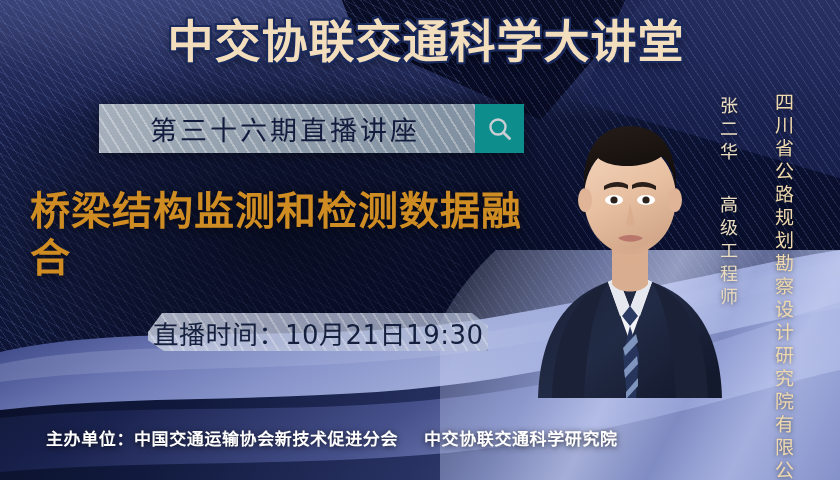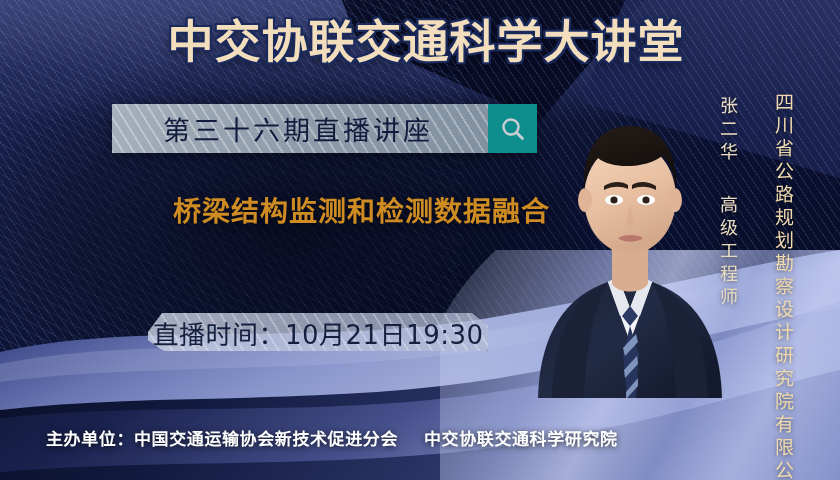--- a/index.html
+++ b/index.html
@@ -100,21 +100,21 @@
     text-shadow:
       2px 0 0 #1b2a5c, -2px 0 0 #1b2a5c, 0 2px 0 #1b2a5c, 0 -2px 0 #1b2a5c,
       2px 2px 0 #1b2a5c, -2px -2px 0 #1b2a5c, 2px -2px 0 #1b2a5c, -2px 2px 0 #1b2a5c,
       0 4px 10px rgba(0,0,0,.55);
     white-space:nowrap;
     padding-left:12px;
   }
 
   
   .subbar{
-    position:absolute;left:112px;top:104px;
+    position:absolute;left:99px;top:104px;
     width:425px;height:49px;
     display:flex;align-items:stretch;
     box-shadow:0 2px 12px rgba(0,0,0,.40);
   }
   .subbar-body{
     position:relative;flex:1;
     background:linear-gradient(100deg, rgba(186,196,205,.88) 0%, rgba(166,180,192,.86) 45%, rgba(150,168,182,.84) 100%);
     display:flex;align-items:center;justify-content:center;
     overflow:hidden;
   }
@@ -135,23 +135,23 @@
   .subbar-search{
     width:49px;
     background:#0d8e8c;
     display:flex;align-items:center;justify-content:center;
   }
   .subbar-search svg{display:block;}
 
   
   .topic{
     position:absolute;left:30px;top:188px;width:520px;
-    text-align:right;
+    text-align:left;
     color:#cf8c22;
-    font-size:28px;line-height:47px;
+    font-size:40px;line-height:47px;
     font-weight:700;letter-spacing:1px;
     font-family:Liberation Serif, serif;
     text-shadow:0 2px 8px rgba(0,0,0,.6);
   }
   .topic .l2{display:block;}
 
   
   .timepill{
     position:absolute;left:148px;top:313px;
     width:340px;height:38px;

